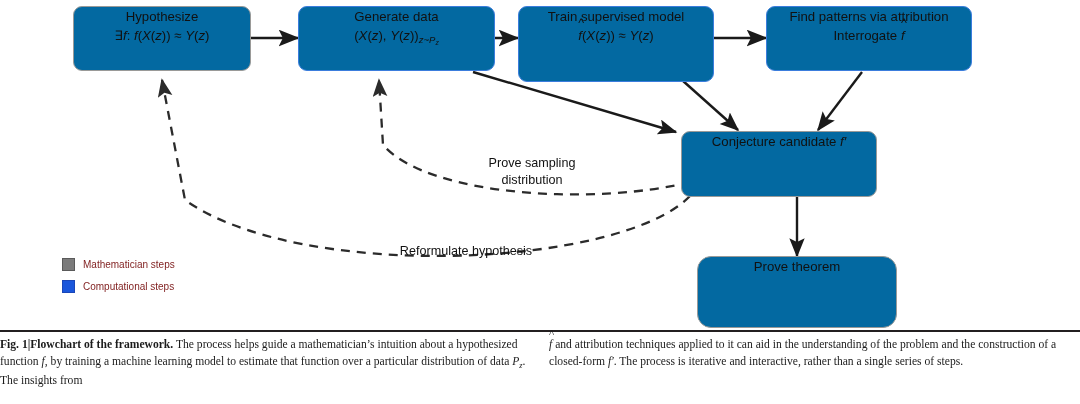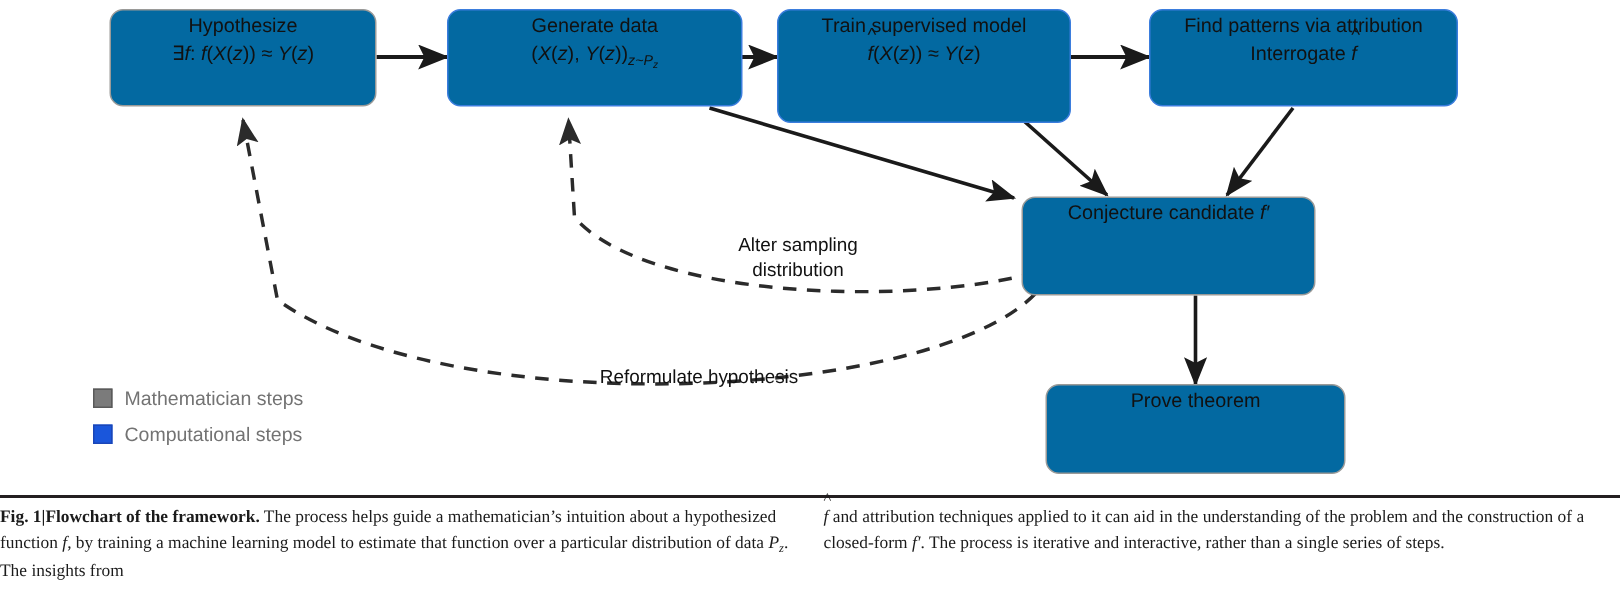--- a/index.html
+++ b/index.html
@@ -12,21 +12,21 @@
         font-size:13.2px;line-height:1.45;color:#111;}
   .node.math{border:1.6px solid #9a9a98;}
   .node.comp{border:1.8px solid #3b7ddd;}
   .node .inner{padding:0 6px;}
   i{font-style:italic;}
   .sub{font-size:0.72em;vertical-align:-0.35em;}
   .hat{position:relative;display:inline-block;}
   .hat>.h{position:absolute;left:0;right:0;top:-0.72em;text-align:center;
           font-style:normal;font-size:0.95em;line-height:1;}
   .elabel{position:absolute;font-size:12.6px;line-height:1.35;text-align:center;color:#111;}
-  .legend{position:absolute;font-size:13px;color:#737373;}
+  .legend{position:absolute;font-size:10px;color:#7f1d1d;}
   .legend .row{display:flex;align-items:center;margin-bottom:9px;}
   .legend .sw{width:13px;height:13px;margin-right:8px;box-sizing:border-box;}
   .legend .sw.gray{background:#7b7b7b;border:1.4px solid #5a5a5a;}
   .legend .sw.blue{background:#1a56db;border:1.4px solid #1a46b8;}
   .rule{position:absolute;left:0;top:330px;width:1080px;height:1.6px;background:#231f20;}
   .caption{position:absolute;left:0;top:336px;width:1080px;height:68px;
            font-family:"Liberation Serif",serif;font-size:11.6px;line-height:1.47;
            color:#1b1b1b;display:flex;gap:18px;}
   .caption .col{width:531px;}
   .caption b{font-weight:bold;}
@@ -93,26 +93,26 @@
       <span>Interrogate <i class="hat"><span class="h">^</span>f</i></span>
     </div>
   </div>
 
   <div class="node math" style="left:681px;top:131px;width:196px;height:66px;">
     <div class="inner">
       <span>Conjecture candidate <i>f′</i></span>
     </div>
   </div>
 
-  <div class="node math" style="left:697px;top:256px;width:200px;height:60px;">
+  <div class="node math" style="left:697px;top:256px;width:200px;height:72px;border-radius:14px;">
     <div class="inner">Prove theorem</div>
   </div>
 
   <div class="elabel" style="left:452px;top:155px;width:160px;">
-    <div>Alter sampling</div>
+    <div>Prove sampling</div>
     <div>distribution</div>
   </div>
 
   <div class="elabel" style="left:366px;top:243px;width:200px;">Reformulate hypothesis</div>
 
   <div class="legend" style="left:62px;top:258px;">
     <div class="row">
       <span class="sw gray"></span>
       <span>Mathematician steps</span>
     </div>

